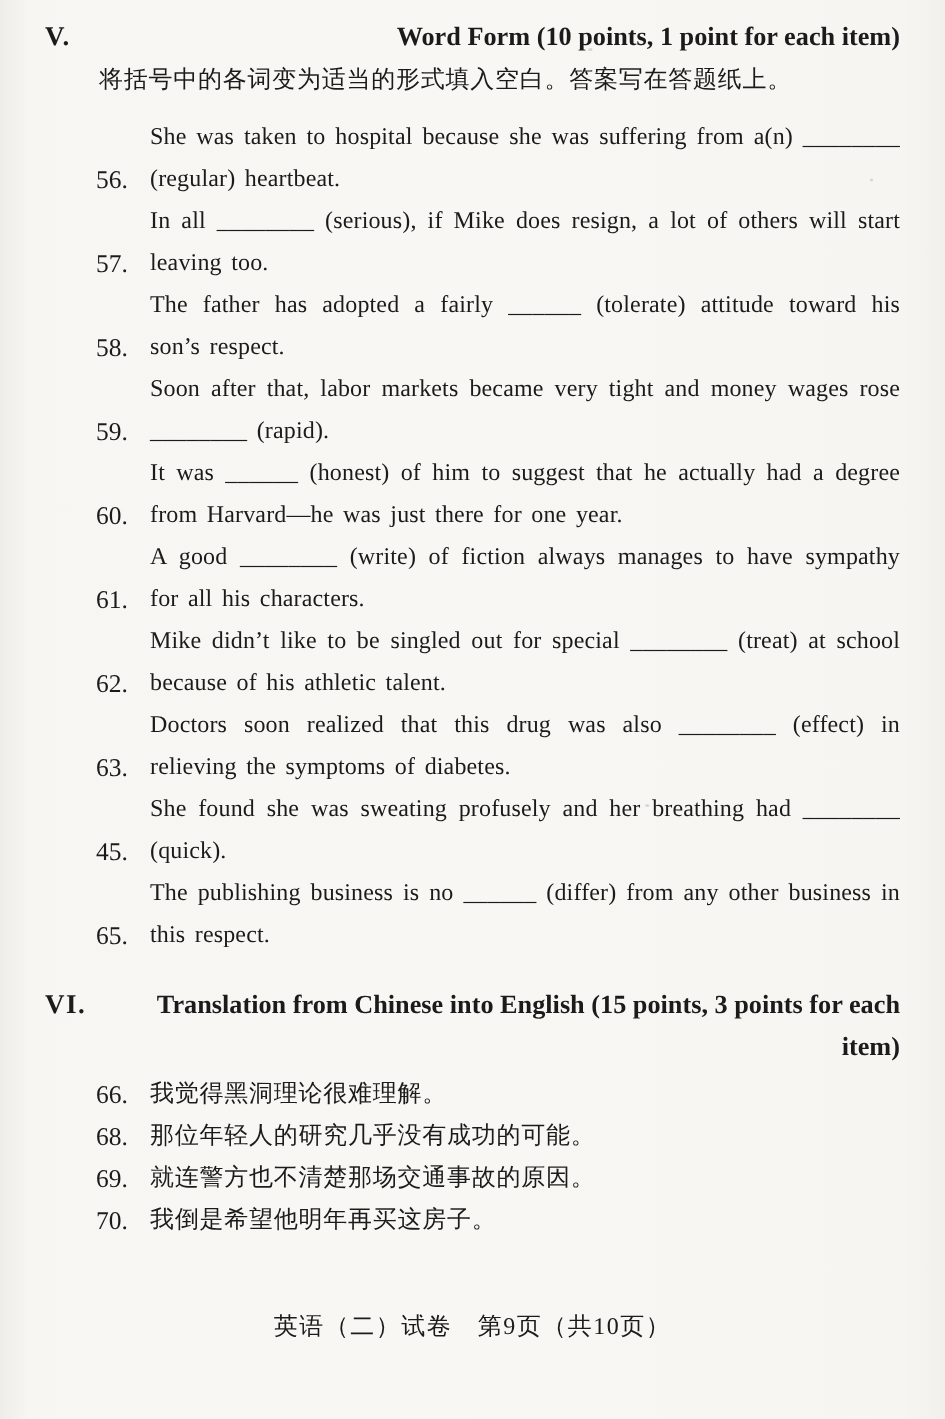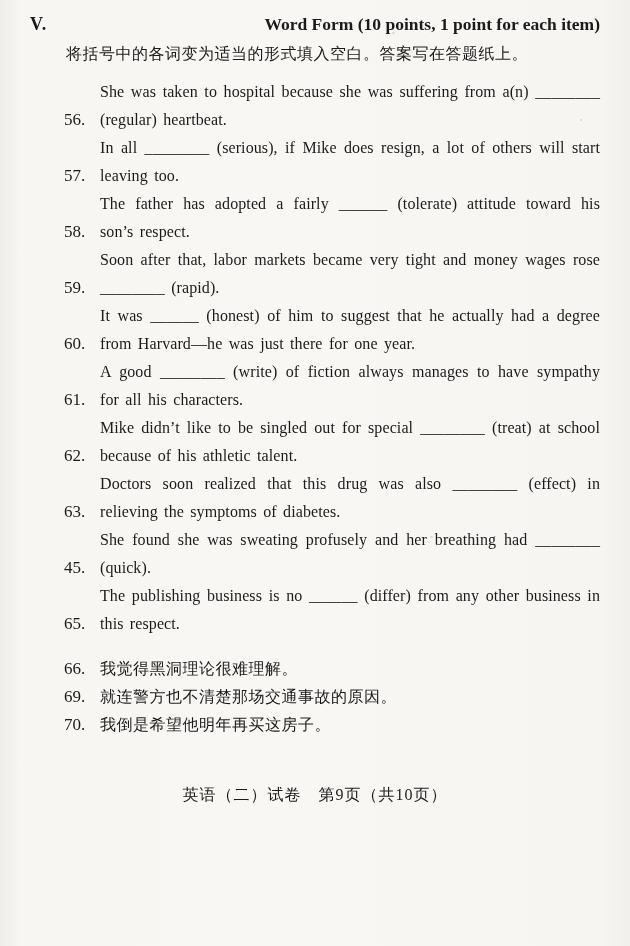--- a/index.html
+++ b/index.html
@@ -146,24 +146,32 @@
           <span class="txt">She found she was sweating profusely and her breathing had ________ (quick).</span>
         </li>
       <li>
           <span class="no">65.</span>
           <span class="txt">The publishing business is no ______ (differ) from any other business in this respect.</span>
         </li>
     </ol>
   </section>
 
   <section class="section-translation">
+    <div class="sec-head">
+      <span class="numeral">VI.</span>
+      <h1 class="title">Translation from Chinese into English (15 points, 3 points for each item)</h1>
+    </div>
     <ol class="items zh-item">
       <li>
           <span class="no">66.</span>
           <span class="txt">我觉得黑洞理论很难理解。</span>
+        </li>
+      <li>
+          <span class="no">68.</span>
+          <span class="txt">那位年轻人的研究几乎没有成功的可能。</span>
         </li>
       <li>
           <span class="no">69.</span>
           <span class="txt">就连警方也不清楚那场交通事故的原因。</span>
         </li>
       <li>
           <span class="no">70.</span>
           <span class="txt">我倒是希望他明年再买这房子。</span>
         </li>
     </ol>

